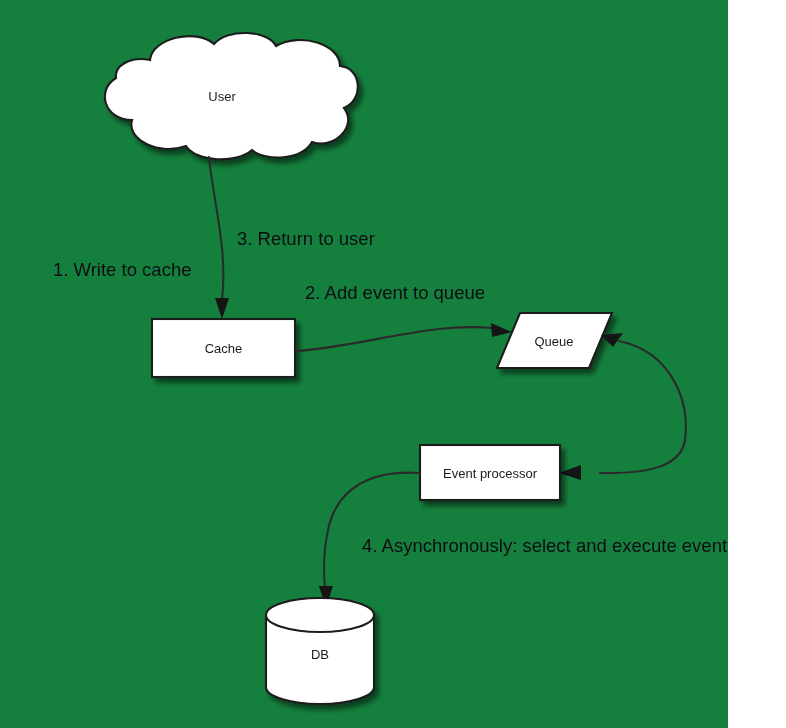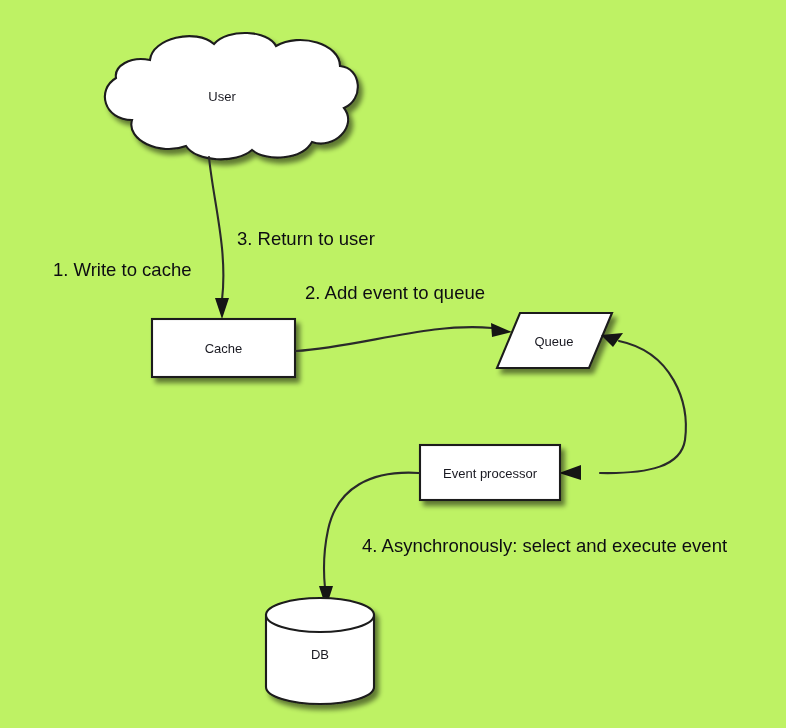--- a/index.html
+++ b/index.html
@@ -5,23 +5,23 @@
   html, body {
     margin: 0;
     padding: 0;
     background: #ffffff;
   }
   body {
     font-family: "Liberation Sans", sans-serif;
   }
   #canvas {
     position: relative;
-    width: 786px;
+    width: 728px;
     height: 728px;
-    background: #bef264;
+    background: #15803d;
     overflow: hidden;
   }
   #diagram-svg {
     position: absolute;
     left: 0;
     top: 0;
     width: 786px;
     height: 728px;
   }
   .node-label {

